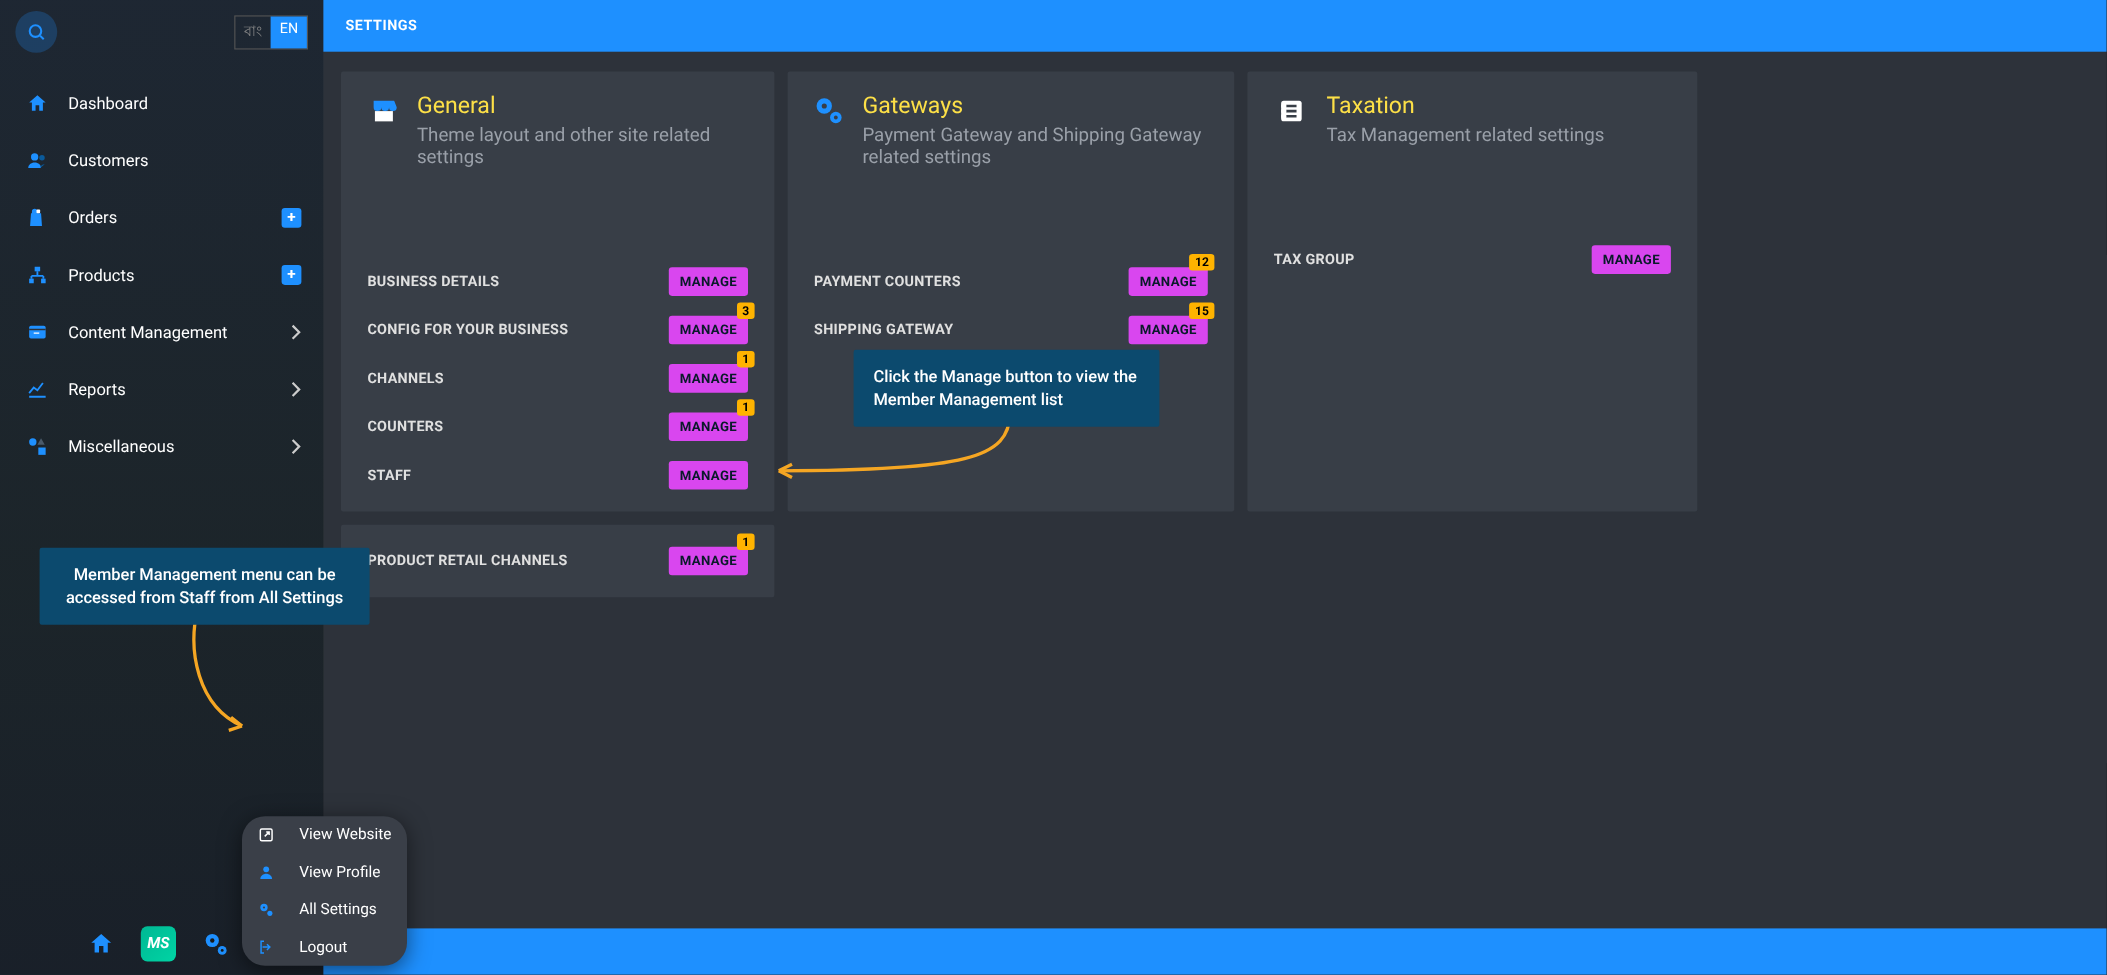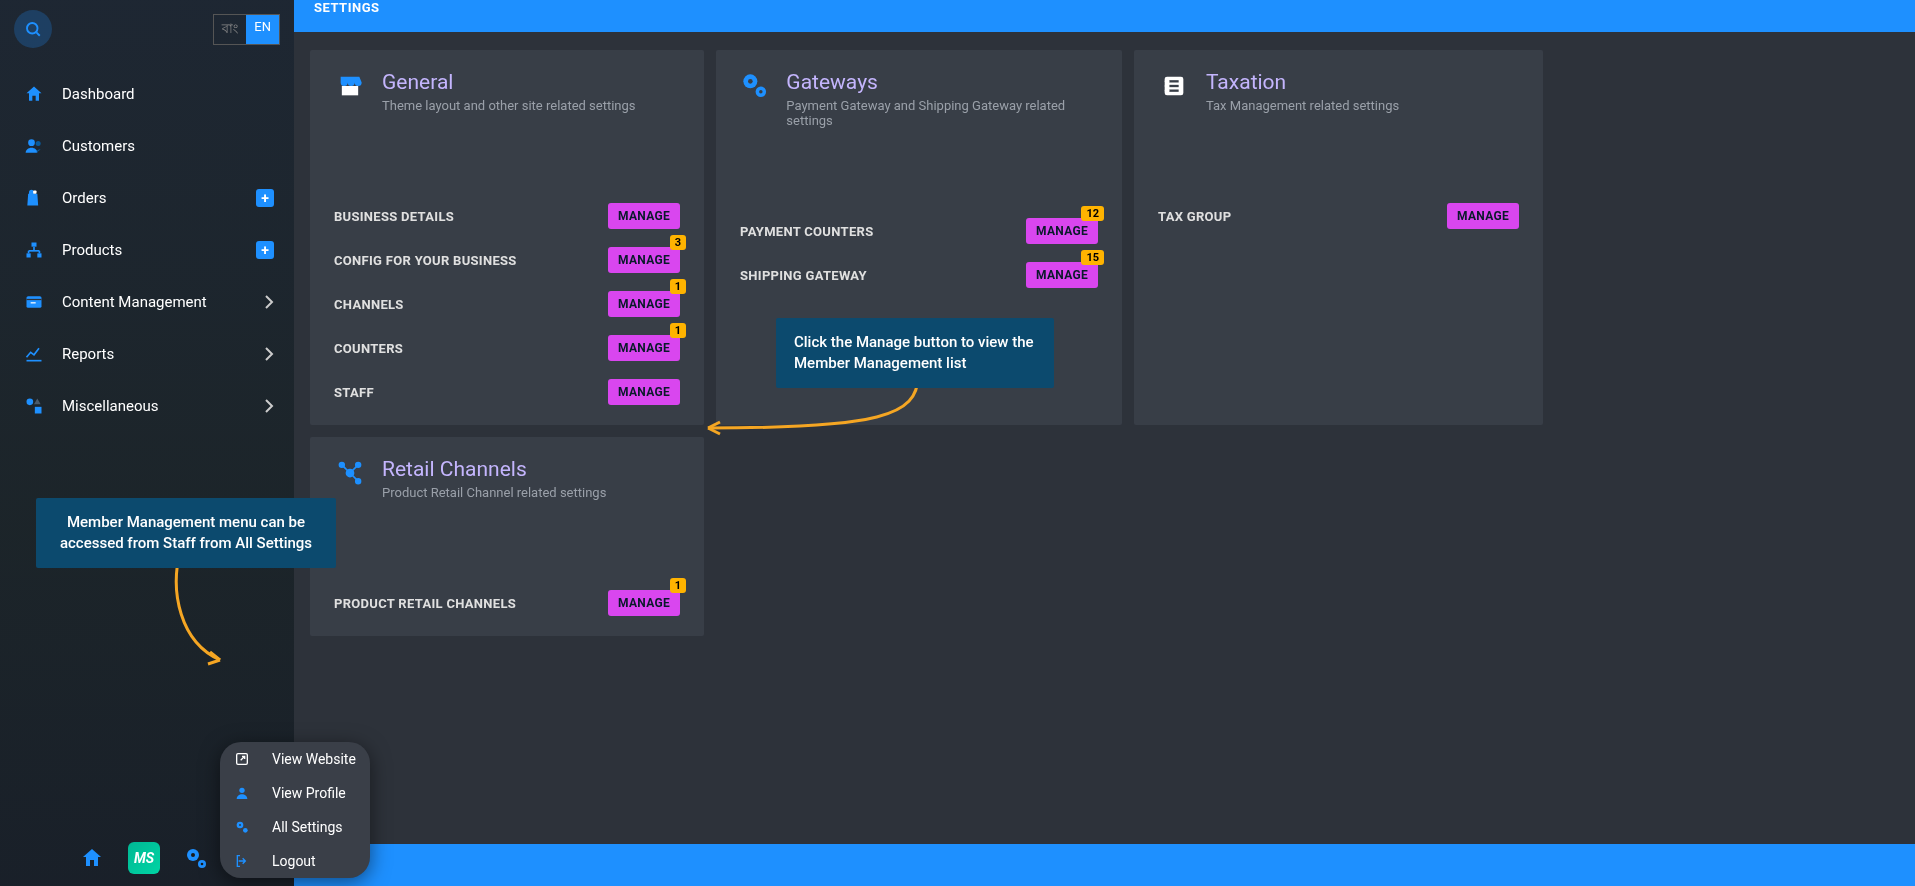--- a/index.html
+++ b/index.html
@@ -146,23 +146,24 @@
     }
     .main {
       position: absolute;
       left: 294px;
       top: 0;
       right: 0;
       height: 100%;
       background: #2d323a;
     }
     .header-bar {
-      height: 32px;
+      height: 47px;
       background: #1e90ff;
       display: flex;
+      align-items: center;
       padding: 0 20px;
       color: #fff;
       font-size: 13px;
       font-weight: bold;
       letter-spacing: 0.5px;
     }
     .content {
       padding: 18px 16px;
       display: flex;
       flex-wrap: wrap;
@@ -185,25 +186,25 @@
     .card-header .hicon {
       width: 32px;
       height: 32px;
       display: flex;
       align-items: center;
       justify-content: center;
     }
     .card-title {
       font-size: 21px;
       font-weight: 400;
-      color: #c4b5fd;
+      color: #fde047;
       margin-bottom: 4px;
     }
     .card-subtitle {
-      font-size: 13px;
+      font-size: 17px;
       color: #9aa0a9;
     }
     .setting-row {
       display: flex;
       justify-content: space-between;
       align-items: center;
       margin-top: 18px;
     }
     .setting-row:first-of-type {
       margin-top: 0;
@@ -550,37 +551,20 @@
       </div>
       <div class="setting-row">
         <span class="setting-label">TAX GROUP</span>
         <span class="manage-wrap">
           <button class="manage-btn">MANAGE</button>
         </span>
       </div>
     </div>
 
     <div class="card w4">
-      <div class="card-header">
-        <div class="hicon">
-          <svg width="28" height="28" viewBox="0 0 24 24" fill="#1e90ff" stroke="#1e90ff" stroke-width="1.5">
-              <circle cx="12" cy="12" r="3"></circle>
-              <circle cx="5" cy="5" r="2"></circle>
-              <circle cx="19" cy="5" r="2"></circle>
-              <circle cx="19" cy="19" r="2"></circle>
-              <line x1="12" y1="12" x2="5" y2="5"></line>
-              <line x1="12" y1="12" x2="19" y2="5"></line>
-              <line x1="12" y1="12" x2="19" y2="19"></line>
-            </svg>
-        </div>
-        <div>
-          <div class="card-title">Retail Channels</div>
-          <div class="card-subtitle">Product Retail Channel related settings</div>
-        </div>
-      </div>
       <div class="setting-row">
         <span class="setting-label">PRODUCT RETAIL CHANNELS</span>
         <span class="manage-wrap">
           <span class="count-badge">1</span>
           <button class="manage-btn">MANAGE</button>
         </span>
       </div>
     </div>
 
   </div>

